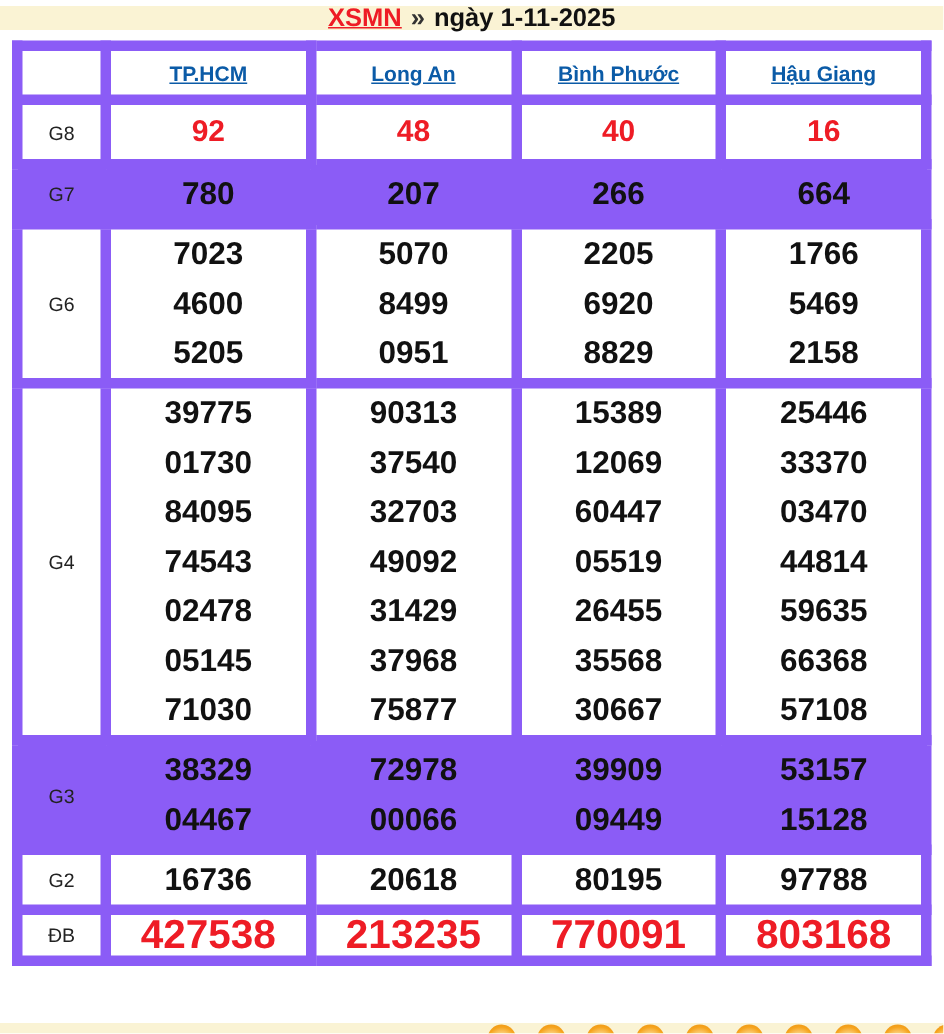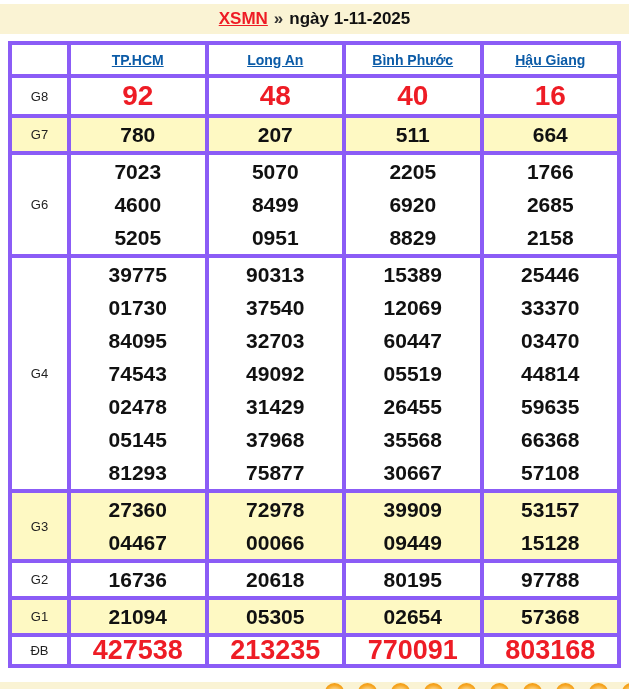--- a/index.html
+++ b/index.html
@@ -2,46 +2,46 @@
 <html><head>
 <meta charset="utf-8">
 <style>
   html,body{margin:0;padding:0;}
   body{
     width:629px;height:689px;position:relative;overflow:hidden;
     background:#ffffff;
     font-family:"Liberation Sans", sans-serif;
   }
   .title-bar{
-    margin-top:4px;height:30px;background:#faf3d4;
+    margin-top:4px;height:16px;background:#faf3d4;
     display:flex;align-items:center;justify-content:center;gap:6px;
     font-size:17px;font-weight:bold;color:#111;
   }
   .title-bar a{cursor:pointer;}
   .red-link{color:#ee1c25;text-decoration:underline;}
   .title-sep{color:#333;}
   table.results{
     border-collapse:collapse;table-layout:fixed;
     margin:7px 8px 0 8px;width:613px;
   }
   table.results th, table.results td{
-    border:4px solid #8b5cf6;padding:0;background:#fff;
+    border:7px solid #8b5cf6;padding:0;background:#fff;
   }
   col.lbl-col{width:59px;}
   thead th{
     height:29px;background:#f2f2f2;font-size:14px;text-align:center;
   }
   thead a{color:#0b5ba7;font-weight:bold;text-decoration:underline;cursor:pointer;}
   td.lbl{
     text-align:center;font-size:13px;color:#222;font-weight:normal;
   }
   td.num{text-align:center;font-weight:bold;font-size:21px;color:#111;}
   td.num div{line-height:33px;}
-  tr.row-shaded td{background:#fef9c3;}
-  tr.g8-row td.num div{line-height:36px;font-size:28px;color:#ee1c25;}
+  tr.row-shaded td{background:#8b5cf6;}
+  tr.g8-row td.num div{line-height:36px;font-size:20px;color:#ee1c25;}
   tr.db-row td.num div{line-height:27px;font-size:27px;color:#ee1c25;}
   .footer-strip{
     position:absolute;left:0;right:0;bottom:0;height:7px;
     background:#faf3d4;overflow:hidden;
   }
   .ball{
     position:absolute;top:1px;width:19px;height:19px;border-radius:50%;
     background:radial-gradient(circle at 50% 60%, #ffe9b3 20%, #f6a41e 65%, #e88c0e 100%);
   }
 </style>
@@ -89,21 +89,21 @@
       </tr>
       <tr class="row-shaded">
         <td class="lbl">G7</td>
         <td class="num">
           <div>780</div>
         </td>
         <td class="num">
           <div>207</div>
         </td>
         <td class="num">
-          <div>511</div>
+          <div>266</div>
         </td>
         <td class="num">
           <div>664</div>
         </td>
       </tr>
       <tr>
         <td class="lbl">G6</td>
         <td class="num">
           <div>7023</div>
           <div>4600</div>
@@ -114,34 +114,34 @@
           <div>8499</div>
           <div>0951</div>
         </td>
         <td class="num">
           <div>2205</div>
           <div>6920</div>
           <div>8829</div>
         </td>
         <td class="num">
           <div>1766</div>
-          <div>2685</div>
+          <div>5469</div>
           <div>2158</div>
         </td>
       </tr>
       <tr>
         <td class="lbl">G4</td>
         <td class="num">
           <div>39775</div>
           <div>01730</div>
           <div>84095</div>
           <div>74543</div>
           <div>02478</div>
           <div>05145</div>
-          <div>81293</div>
+          <div>71030</div>
         </td>
         <td class="num">
           <div>90313</div>
           <div>37540</div>
           <div>32703</div>
           <div>49092</div>
           <div>31429</div>
           <div>37968</div>
           <div>75877</div>
         </td>
@@ -160,21 +160,21 @@
           <div>03470</div>
           <div>44814</div>
           <div>59635</div>
           <div>66368</div>
           <div>57108</div>
         </td>
       </tr>
       <tr class="row-shaded">
         <td class="lbl">G3</td>
         <td class="num">
-          <div>27360</div>
+          <div>38329</div>
           <div>04467</div>
         </td>
         <td class="num">
           <div>72978</div>
           <div>00066</div>
         </td>
         <td class="num">
           <div>39909</div>
           <div>09449</div>
         </td>
@@ -189,35 +189,20 @@
           <div>16736</div>
         </td>
         <td class="num">
           <div>20618</div>
         </td>
         <td class="num">
           <div>80195</div>
         </td>
         <td class="num">
           <div>97788</div>
-        </td>
-      </tr>
-      <tr class="row-shaded">
-        <td class="lbl">G1</td>
-        <td class="num">
-          <div>21094</div>
-        </td>
-        <td class="num">
-          <div>05305</div>
-        </td>
-        <td class="num">
-          <div>02654</div>
-        </td>
-        <td class="num">
-          <div>57368</div>
         </td>
       </tr>
       <tr class="db-row">
         <td class="lbl">ĐB</td>
         <td class="num">
           <div>427538</div>
         </td>
         <td class="num">
           <div>213235</div>
         </td>

